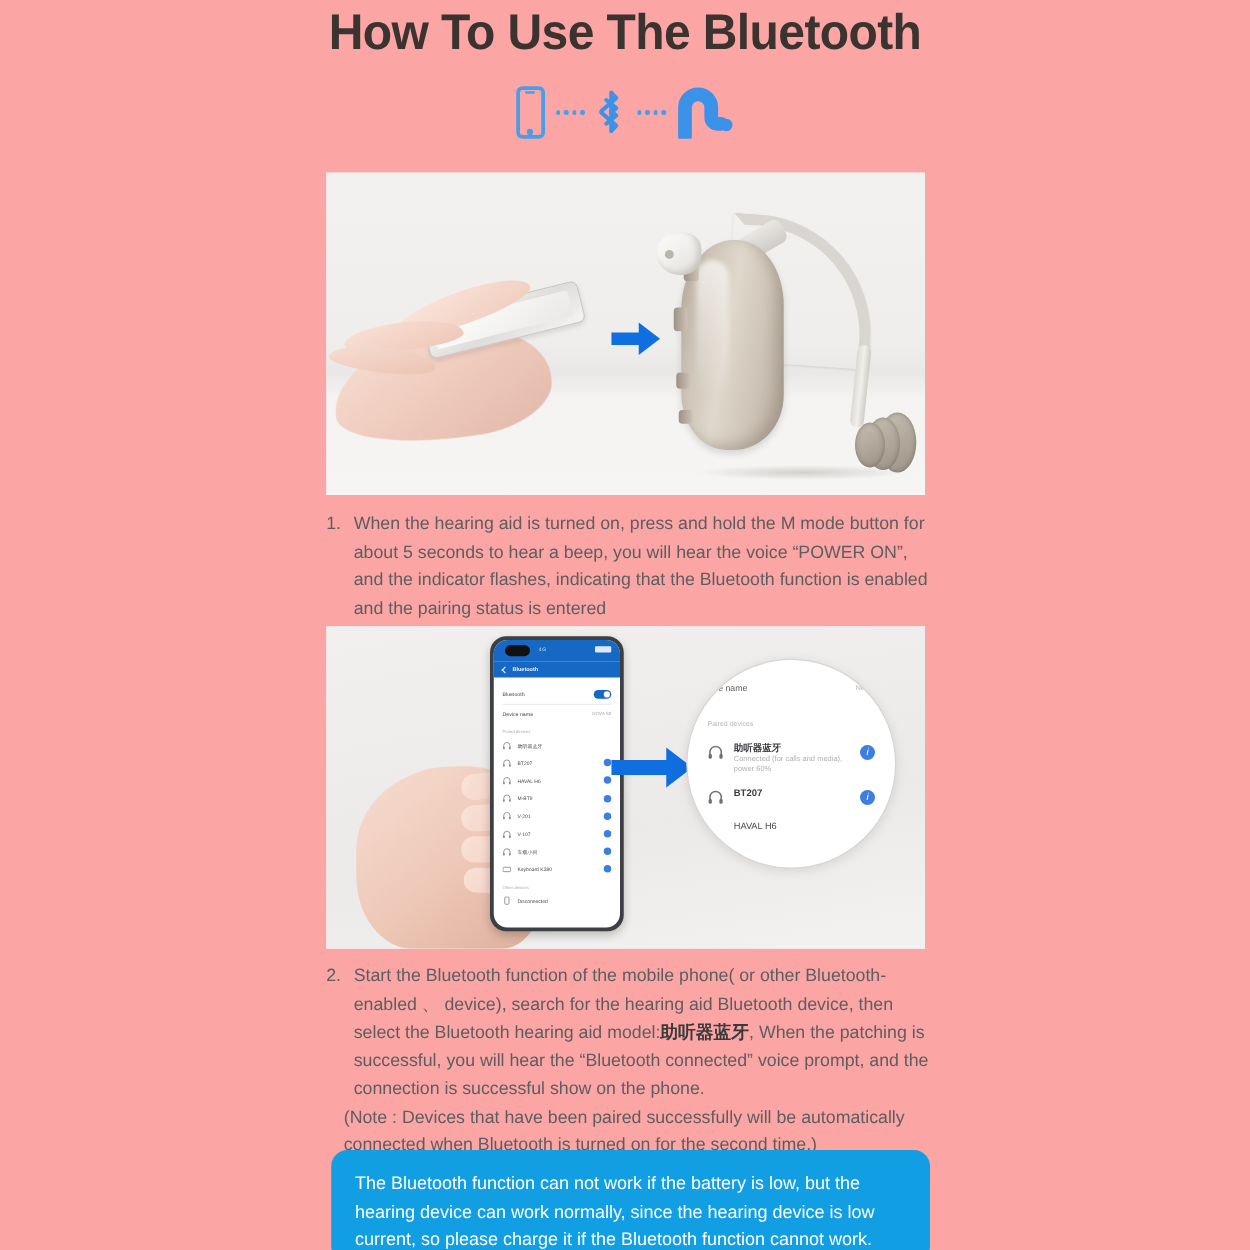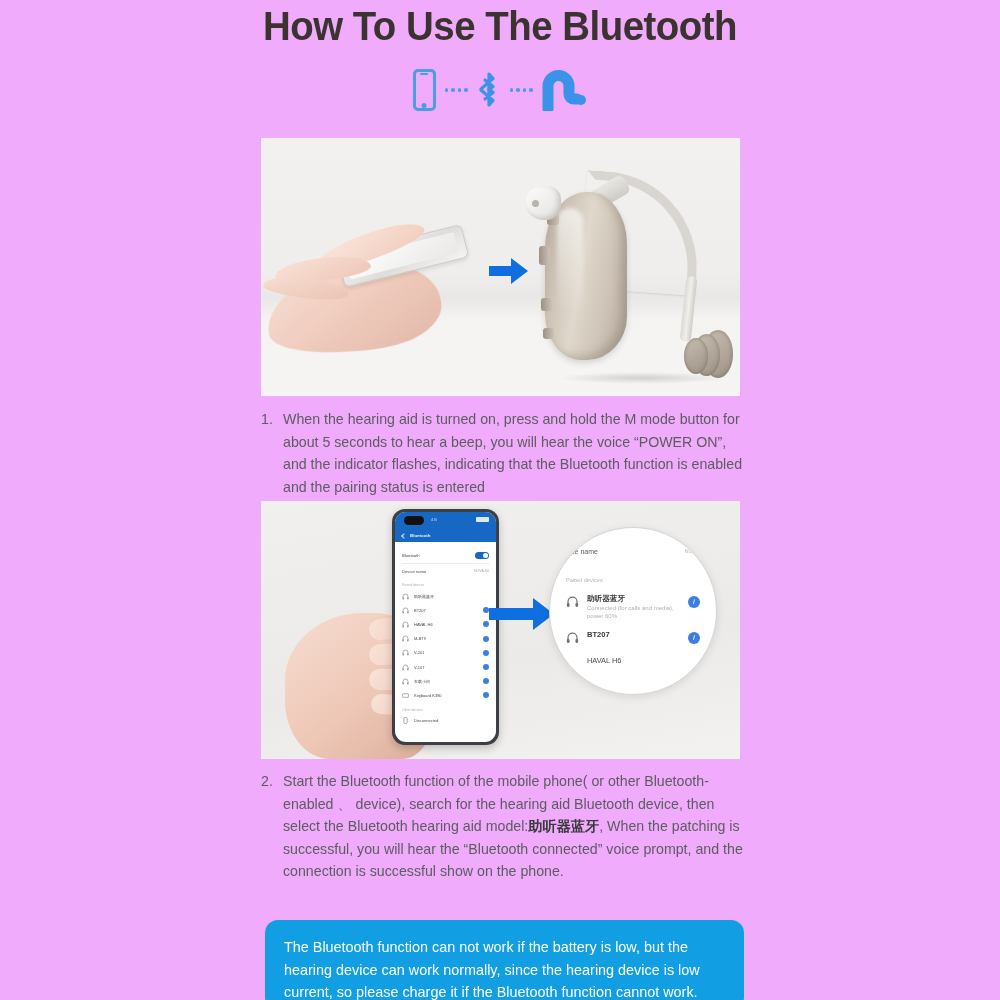--- a/index.html
+++ b/index.html
@@ -2,21 +2,21 @@
 <html><head>
 <meta charset="utf-8">
 <style>
   * { box-sizing: border-box; margin: 0; padding: 0; }
   html, body {
     width: 1000px; height: 1000px;
     background: #ffffff;
     font-family: "Liberation Sans", sans-serif;
     overflow: hidden;
   }
-  .page { position: relative; width: 1000px; height: 1000px; background: #f0abfc; }
+  .page { position: relative; width: 1000px; height: 1000px; background: #fca5a5; }
 
   
   .title {
     position: absolute; left: 0; top: 4px; width: 1000px;
     text-align: center;
     font-size: 40px; font-weight: 700;
     letter-spacing: -0.5px;
     color: #3b3330;
     font-family: "Liberation Sans", sans-serif;
     transform: scaleX(0.96);
@@ -523,19 +523,20 @@
 
         <div class="mg-plain">HAVAL H6</div>
       </div>
     </div>
   </div>
 
   <div class="instr" id="instr2">
     <p>
       <span class="num">2.</span><span>Start the Bluetooth function of the mobile phone( or other Bluetooth-enabled 、 device), search for the hearing aid Bluetooth device, then select the Bluetooth hearing aid model:</span><span class="cjk">助听器蓝牙</span><span>, When the patching is successful, you will hear the “Bluetooth connected” voice prompt, and the connection is successful show on the phone.</span>
     </p>
+    <p class="note">(Note : Devices that have been paired successfully will be automatically connected when Bluetooth is turned on for the second time.)</p>
   </div>
 
   <div class="callout">
     <span>The Bluetooth function can not  work if the battery is low, but the hearing device can work normally, since the hearing device is low current, so please  charge it if the Bluetooth function cannot work.</span>
   </div>
 
 </div>
 
 </body></html>

